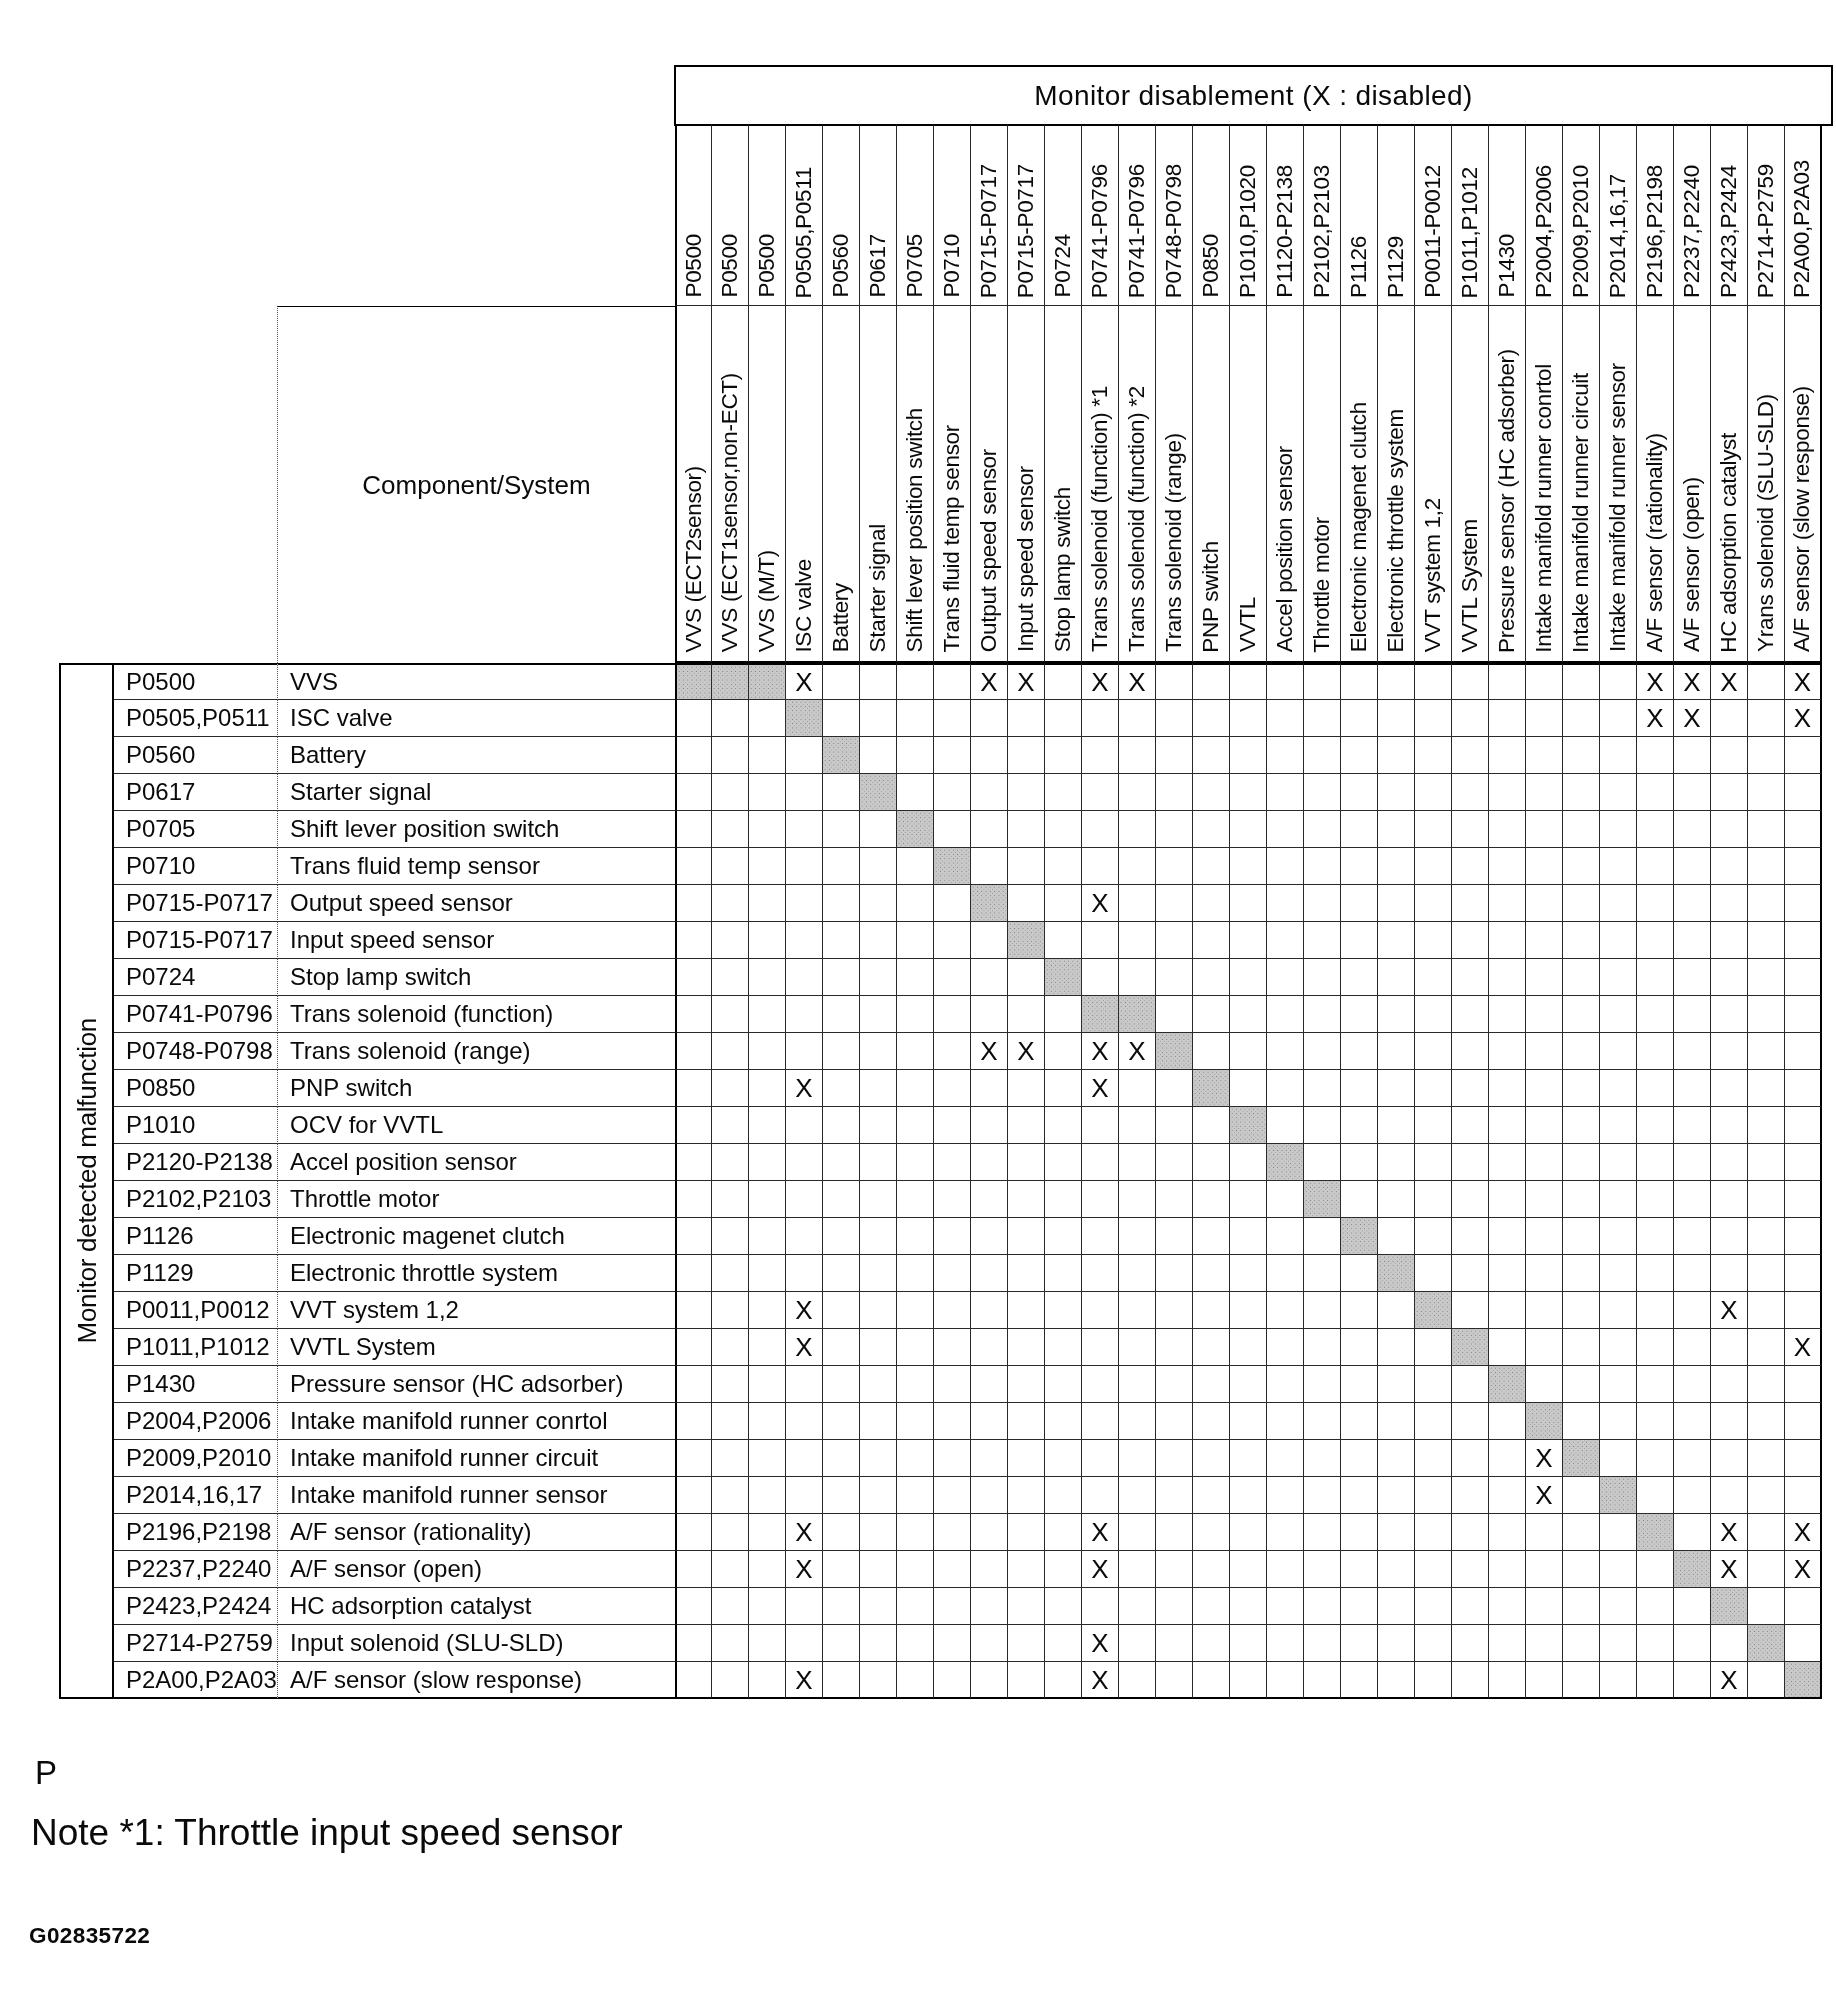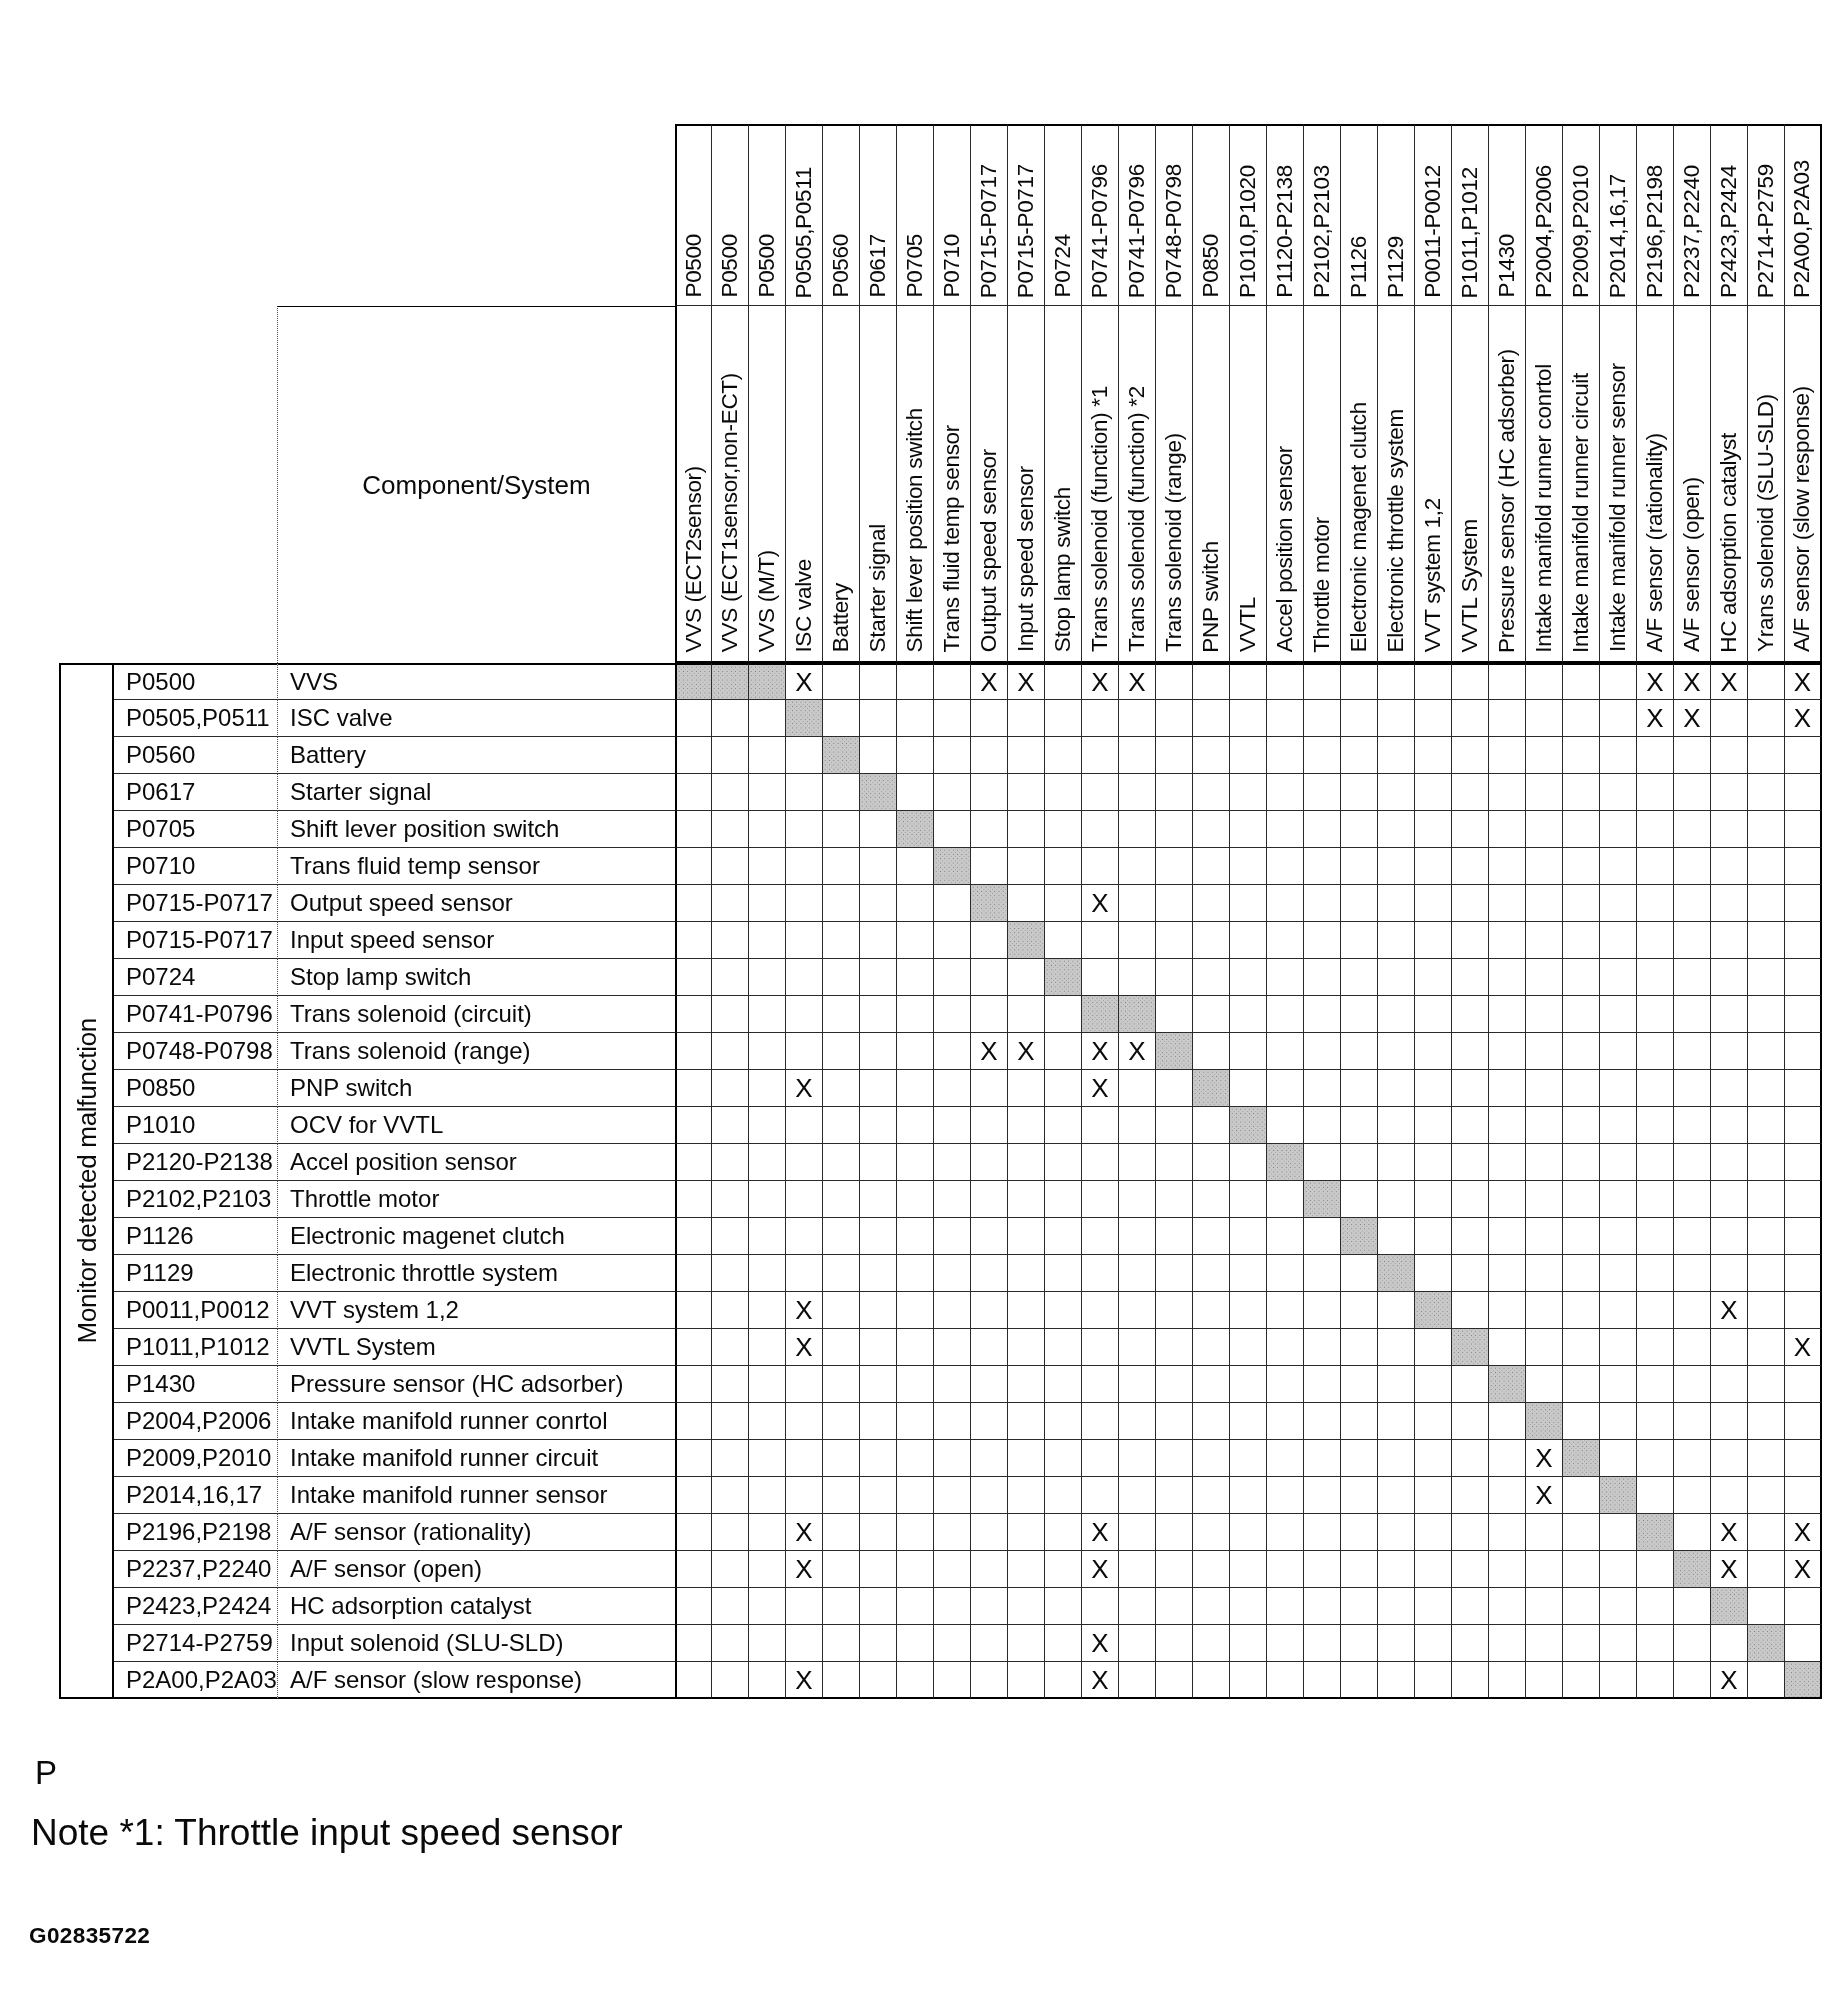--- a/index.html
+++ b/index.html
@@ -94,20 +94,23 @@
   .foot-p    { position:absolute; left:35px;  top:1754px; font-size:33px; }
   .foot-note1{ position:absolute; left:31px;  top:1812px; font-size:37px; }
   .foot-note2{ position:absolute; left:31px;  top:1864px; font-size:37px; }
   .foot-gid  { position:absolute; left:29px;  top:1923px; font-size:22.5px; font-weight:bold; letter-spacing:0.4px; }
 </style>
 </head>
 <body>
 
 <div class="page">
 
+  <div class="title-box">
+    <span>Monitor disablement (X : disabled)</span>
+  </div>
 
   <div class="grid" id="matrix-grid">
     <div class="comp-box">
       <span>Component/System</span>
     </div>
     <div class="rowgroup">
       <span class="vtext">Monitor detected malfunction</span>
     </div>
 
   <div class="hcell code first" style="grid-area: 1 / 4;">
@@ -587,21 +590,21 @@
       <div class="mcell" style="grid-area: 11 / 26;"></div>
       <div class="mcell" style="grid-area: 11 / 27;"></div>
       <div class="mcell" style="grid-area: 11 / 28;"></div>
       <div class="mcell" style="grid-area: 11 / 29;"></div>
       <div class="mcell" style="grid-area: 11 / 30;"></div>
       <div class="mcell" style="grid-area: 11 / 31;"></div>
       <div class="mcell" style="grid-area: 11 / 32;"></div>
       <div class="mcell" style="grid-area: 11 / 33;"></div>
       <div class="mcell lastcol" style="grid-area: 11 / 34;"></div>
       <div class="rlabel dtc" style="grid-area: 12 / 2;">P0741-P0796</div>
-      <div class="rlabel comp" style="grid-area: 12 / 3;">Trans solenoid (circuit)</div>
+      <div class="rlabel comp" style="grid-area: 12 / 3;">Trans solenoid (function)</div>
       <div class="mcell firstcol" style="grid-area: 12 / 4;"></div>
       <div class="mcell" style="grid-area: 12 / 5;"></div>
       <div class="mcell" style="grid-area: 12 / 6;"></div>
       <div class="mcell" style="grid-area: 12 / 7;"></div>
       <div class="mcell" style="grid-area: 12 / 8;"></div>
       <div class="mcell" style="grid-area: 12 / 9;"></div>
       <div class="mcell" style="grid-area: 12 / 10;"></div>
       <div class="mcell" style="grid-area: 12 / 11;"></div>
       <div class="mcell" style="grid-area: 12 / 12;"></div>
       <div class="mcell" style="grid-area: 12 / 13;"></div>

